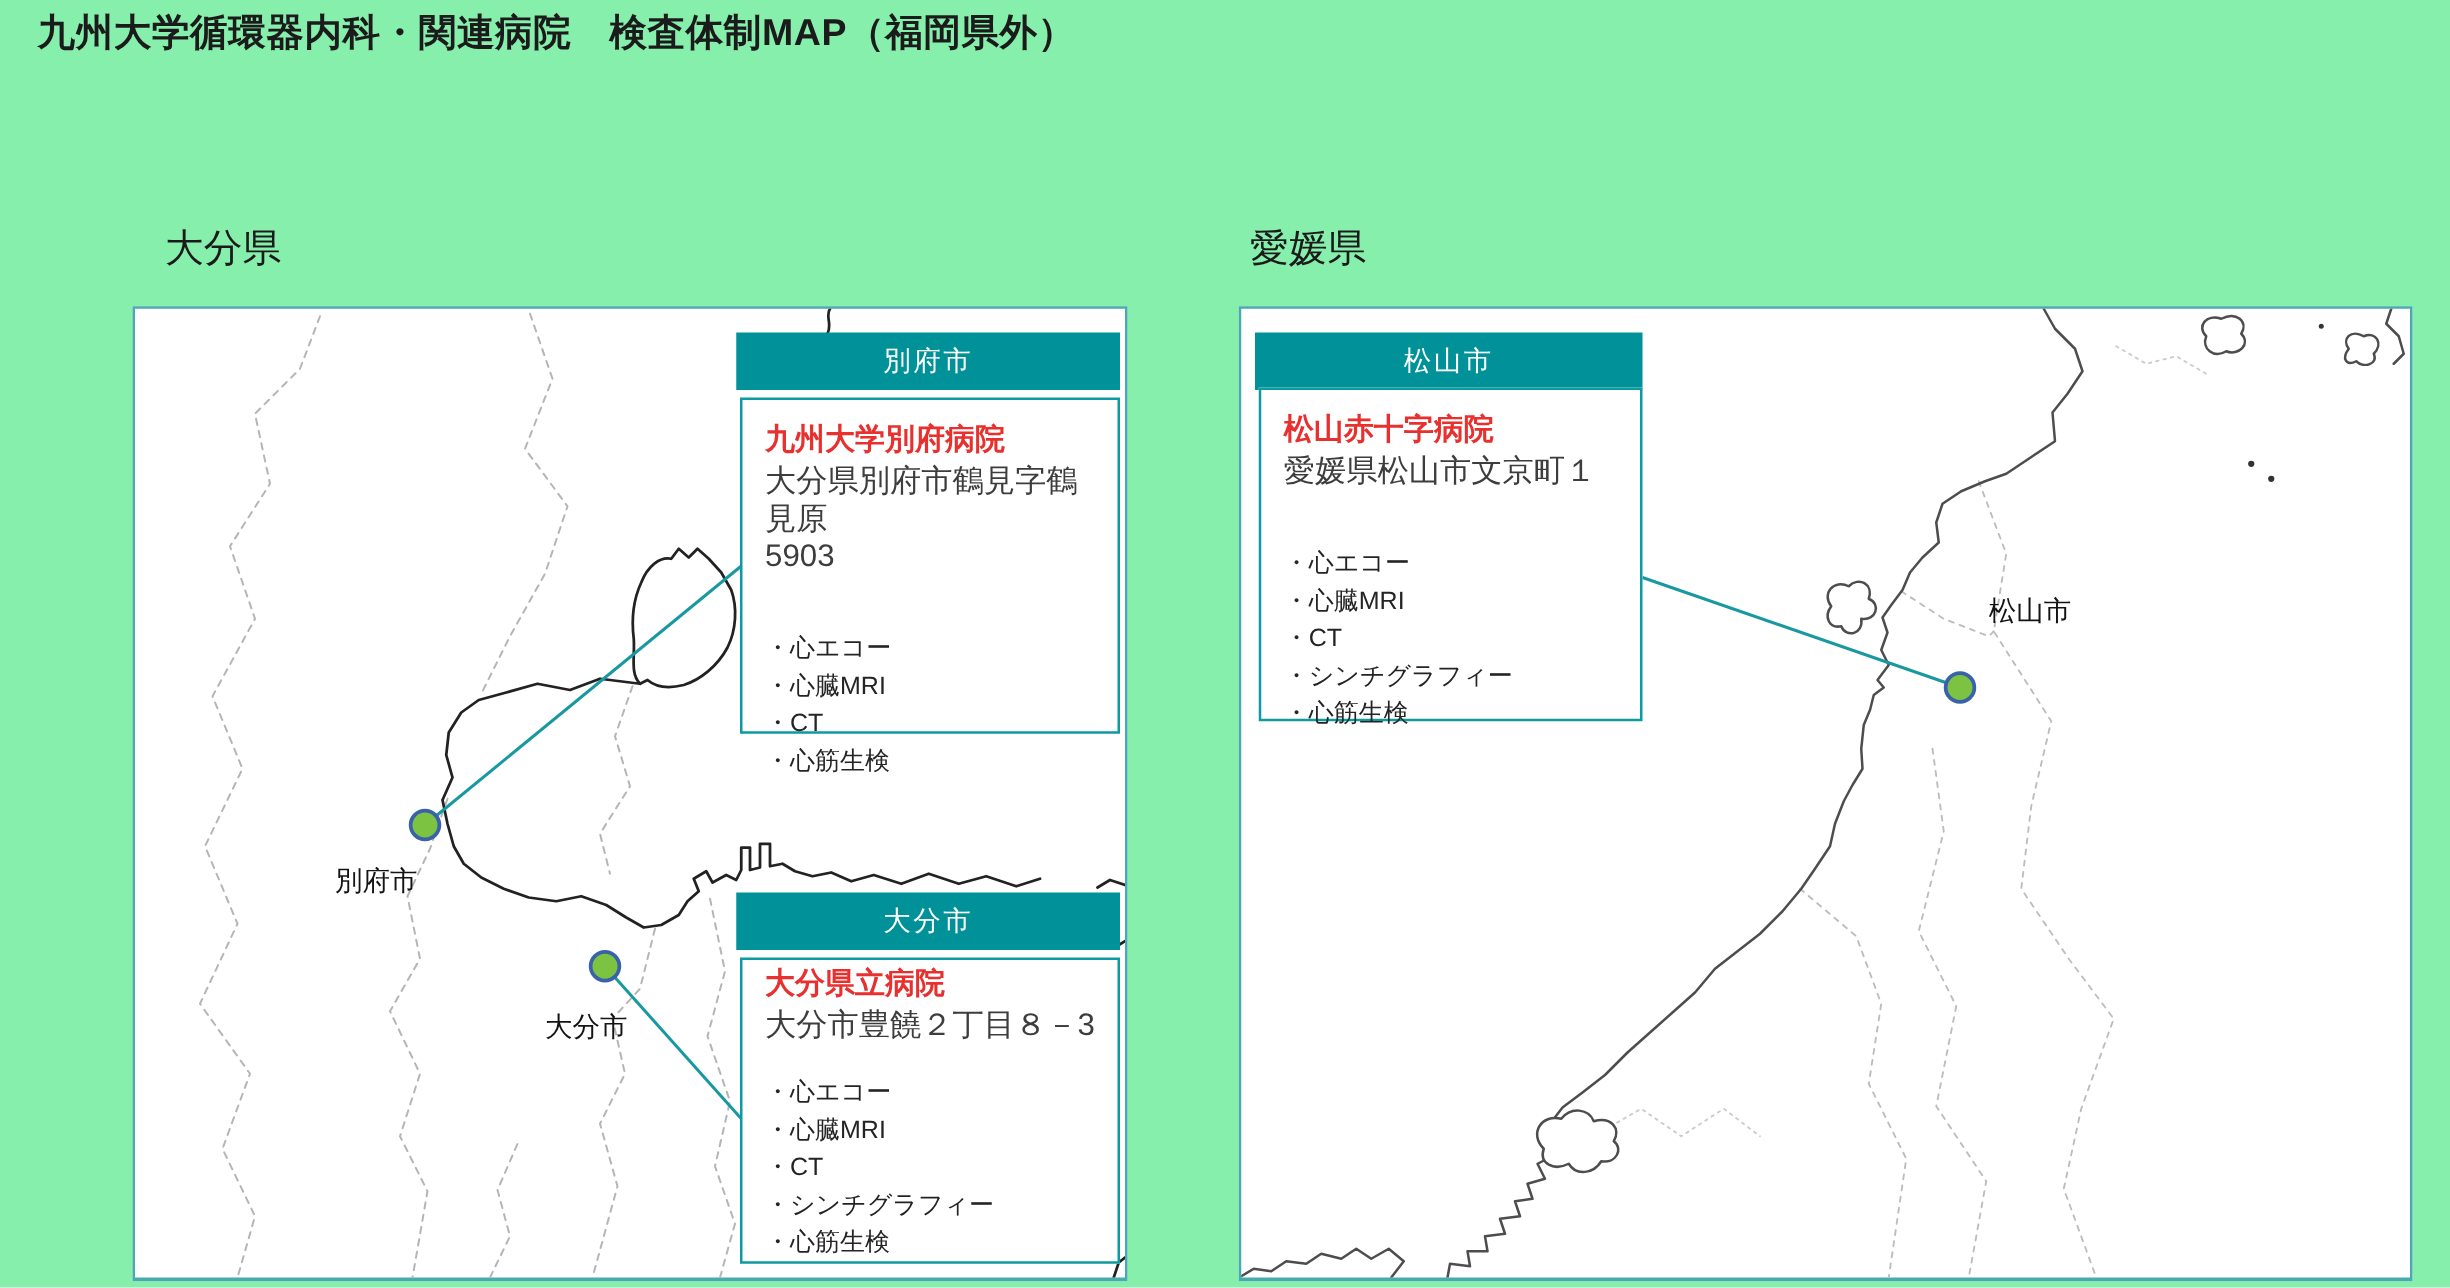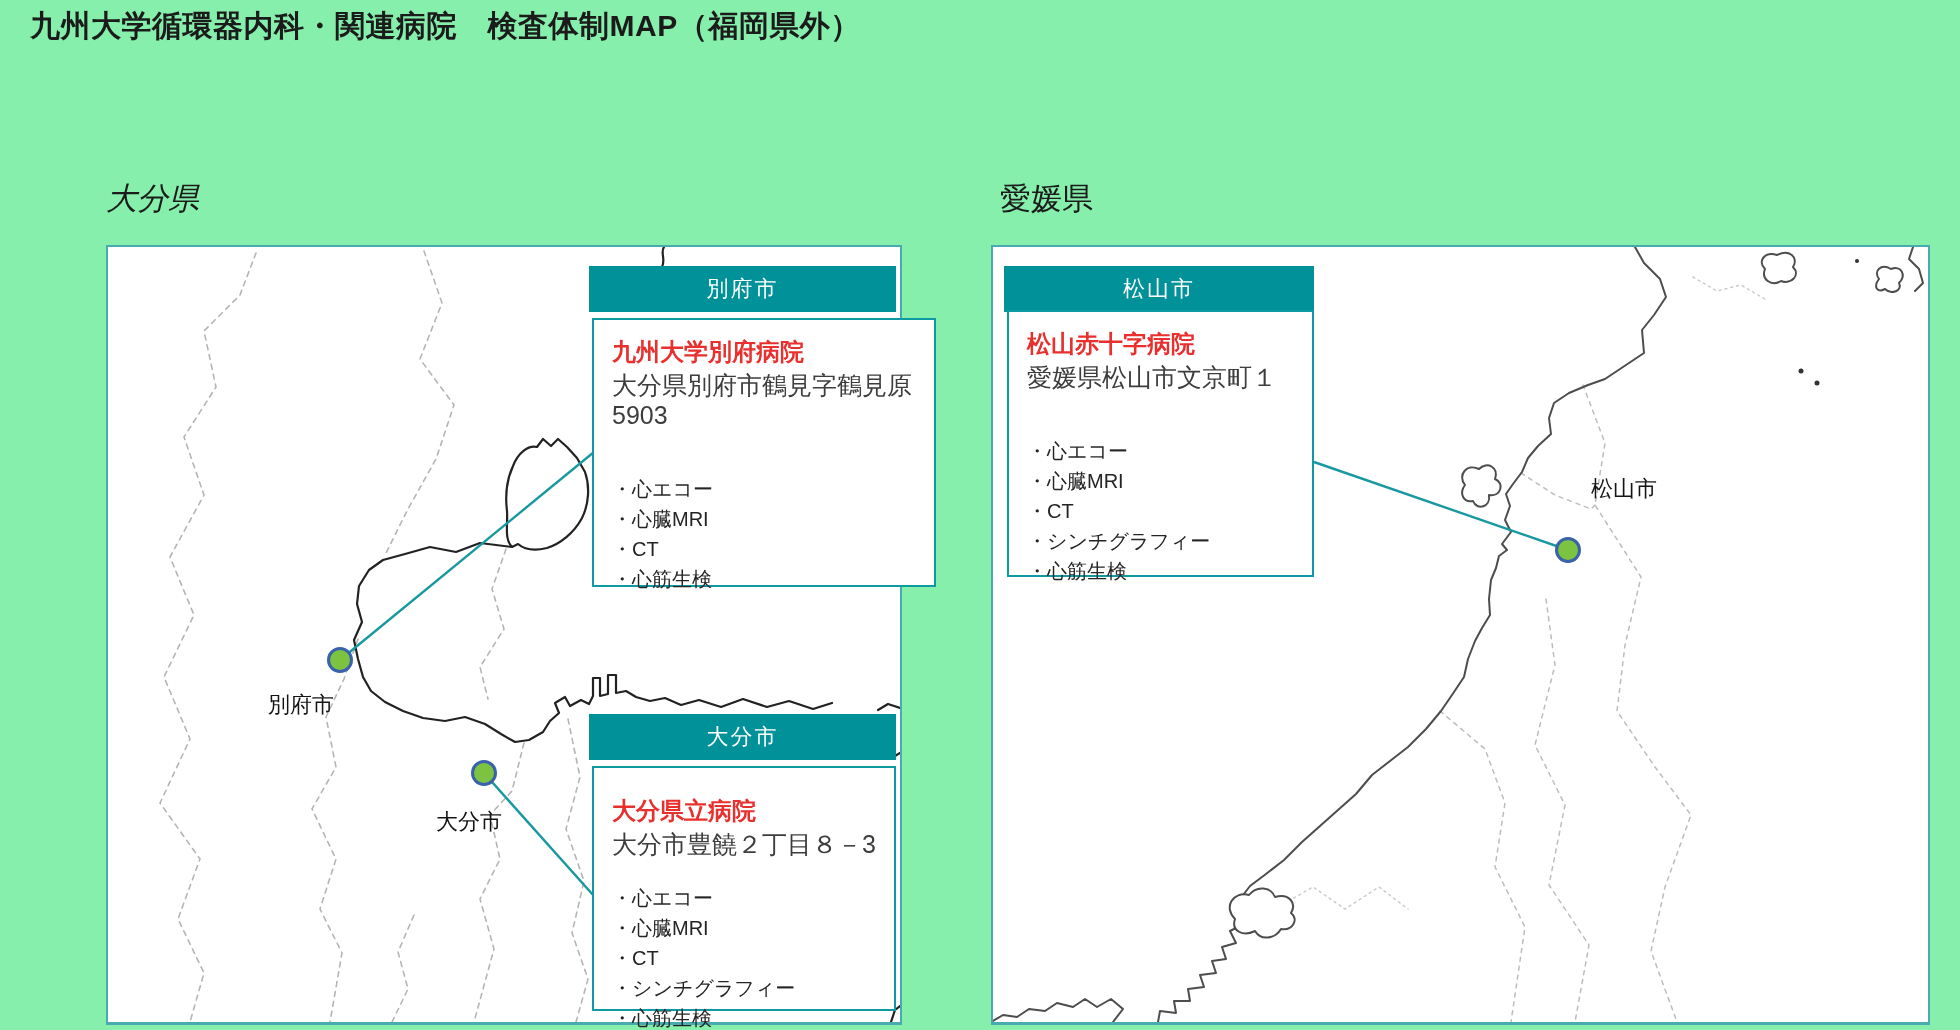--- a/index.html
+++ b/index.html
@@ -20,21 +20,21 @@
   .marker{position:absolute;width:20px;height:20px;border-radius:50%;
           background:#7cc342;border:3px solid #3a62ab;}
 </style>
 </head>
 <body>
 
 <div class="stage">
 
   <div class="title">九州大学循環器内科・関連病院　検査体制MAP（福岡県外）</div>
 
-  <div class="pref-label" style="left:106px;top:178px;font-style:italic;">大分県</div>
+  <div class="pref-label" style="left:132px;top:178px;">大分県</div>
 
   <div class="map-box" style="left:106px;top:245px;width:792px;height:775px;">
 
     <svg class="map-svg" width="792" height="775" viewBox="0 0 792 775">
 
       <g stroke="#b5b5b5" stroke-width="1.6" fill="none" stroke-dasharray="5 5" stroke-linecap="round" stroke-linejoin="round">
         <path d="M148 6 L132 48 L96 84 L108 140 L76 190 L96 248 L62 310 L86 368 L56 430 L82 492 L52 556 L92 612 L70 672 L96 726 L82 775"></path>
         <path d="M316 4 L334 56 L312 112 L346 158 L328 212 L300 262 L278 306"></path>
         <path d="M250 392 L236 432 L218 470 L228 520 L204 562 L228 612 L212 662 L234 706 L222 775"></path>
         <path d="M398 302 L384 342 L396 382 L372 420 L380 452"></path>
@@ -58,34 +58,34 @@
       </g>
     </svg>
 
     <div class="marker" style="left:219px;top:400px;"></div>
     <div class="marker" style="left:363px;top:513px;"></div>
 
     <div class="map-city-label" style="left:160px;top:443px;">別府市</div>
     <div class="map-city-label" style="left:328px;top:560px;">大分市</div>
 
     <div class="card-header" style="left:481px;top:19px;width:307px;height:46px;">別府市</div>
-    <div class="card-body" style="left:484px;top:71px;width:344px;height:269px;">
+    <div class="card-body" style="left:484px;top:71px;width:304px;height:269px;">
       <div class="hospital">九州大学別府病院</div>
       <div class="addr">大分県別府市鶴見字鶴見原</div>
       <div class="addr">5903</div>
       <ul class="tests">
         <li>・心エコー</li>
         <li>・心臓MRI</li>
         <li>・CT</li>
         <li>・心筋生検</li>
       </ul>
     </div>
 
     <div class="card-header" style="left:481px;top:467px;width:307px;height:46px;">大分市</div>
-    <div class="card-body" style="left:484px;top:519px;width:304px;height:245px;padding-top:27px;">
+    <div class="card-body" style="left:484px;top:519px;width:304px;height:245px;padding-top:3px;">
       <div class="hospital">大分県立病院</div>
       <div class="addr">大分市豊饒２丁目８－3</div>
       <ul class="tests" style="margin-top:24px;">
         <li>・心エコー</li>
         <li>・心臓MRI</li>
         <li>・CT</li>
         <li>・シンチグラフィー</li>
         <li>・心筋生検</li>
       </ul>
     </div>

